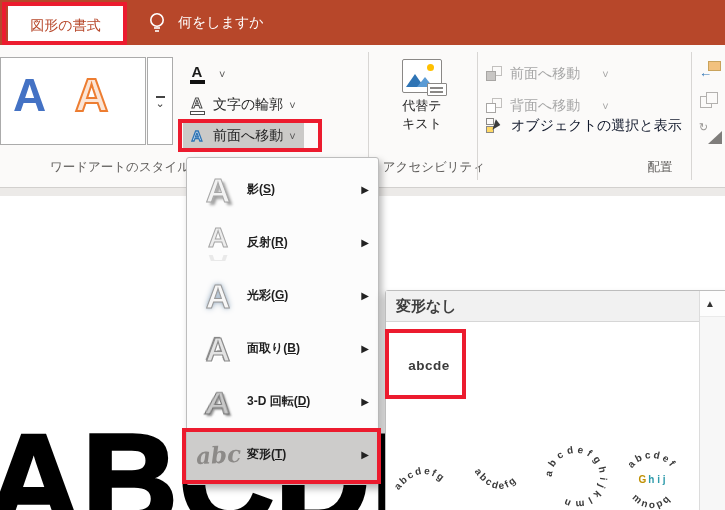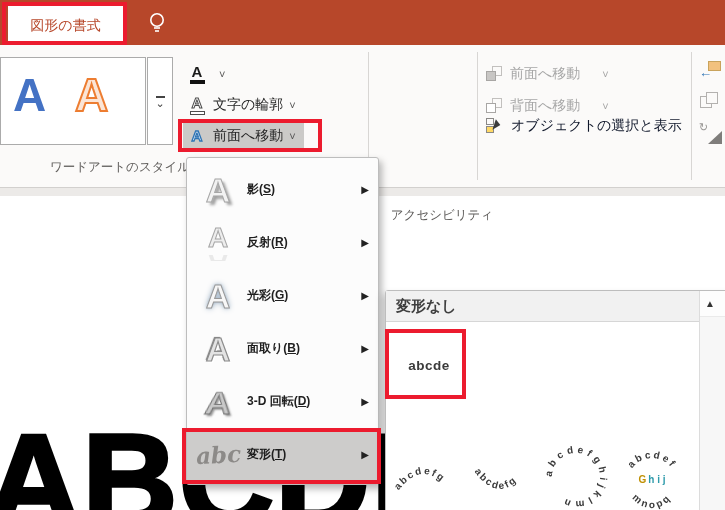--- a/index.html
+++ b/index.html
@@ -117,20 +117,21 @@
 <div class="slide-text">ABCDE</div>
 <div class="ribbon-shadow"></div>
 
 <div class="titlebar">
   <div class="tab-active">図形の書式</div>
   <svg class="bulb" viewBox="0 0 22 24">
     <circle cx="11" cy="9" r="6.2" fill="none" stroke="#fff" stroke-width="1.6"></circle>
     <line x1="8" y1="17" x2="14" y2="17" stroke="#fff" stroke-width="1.6"></line>
     <line x1="9" y1="20" x2="13" y2="20" stroke="#fff" stroke-width="1.6"></line>
   </svg>
+  <div class="tellme">何をしますか</div>
 </div>
 
 <div class="ribbon">
 
   <div class="gallery">
     <span class="ga ga-blue">A</span>
     <span class="ga ga-orange">A</span>
   </div>
   <div class="more-btn">
     <span class="more-bar"></span>
@@ -159,21 +160,33 @@
       <span class="ltr eff-ltr">A</span>
     </span>
     <span>前面へ移動</span>
     <span class="chev">˅</span>
   </div>
 
   <div class="grp-label" style="left:20px; width:200px;">ワードアートのスタイル</div>
 
   <div class="vsep" style="left:368px;"></div>
 
-  <div class="grp-label" style="left:342px; width:200px;margin-top:48px;">アクセシビリティ</div>
+  <div class="alt-btn">
+    <span class="pic-icon">
+      <span class="pic-sun"></span>
+      <span class="pic-mtn1"></span>
+      <span class="pic-mtn2"></span>
+      <span class="pic-card"></span>
+    </span>
+    <span class="alt-label">
+      <span>代替テ</span><br>
+      <span>キスト</span>
+    </span>
+  </div>
+  <div class="grp-label" style="left:334px; width:200px;">アクセシビリティ</div>
 
   <div class="vsep" style="left:477px;"></div>
 
   <div class="arr-btn arr-disabled" style="top:16px;">
     <span class="sq-icon">
       <span class="sq-back"></span>
         <span class="sq-front"></span>
     </span>
     <span>前面へ移動</span>
     <span class="chev" style="margin-left:22px;">˅</span>
@@ -190,20 +203,21 @@
 
   <div class="arr-btn" style="top:68px; color:#0f172a;">
     <span class="sel-icon">
       <span class="sel-sq1"></span>
       <span class="sel-sq2"></span>
       <span class="sel-cur"></span>
     </span>
     <span>オブジェクトの選択と表示</span>
   </div>
 
+  <div class="grp-label" style="left:610px; width:100px;">配置</div>
 
   <div class="vsep" style="left:691px;"></div>
 
   <div class="right-icon" style="top:15px;">
     <span class="al-rect"></span>
     <span class="al-arrow">←</span>
   </div>
   <div class="right-icon" style="top:47px;">
     <span class="gr-sq1"></span>
     <span class="gr-sq2"></span>

